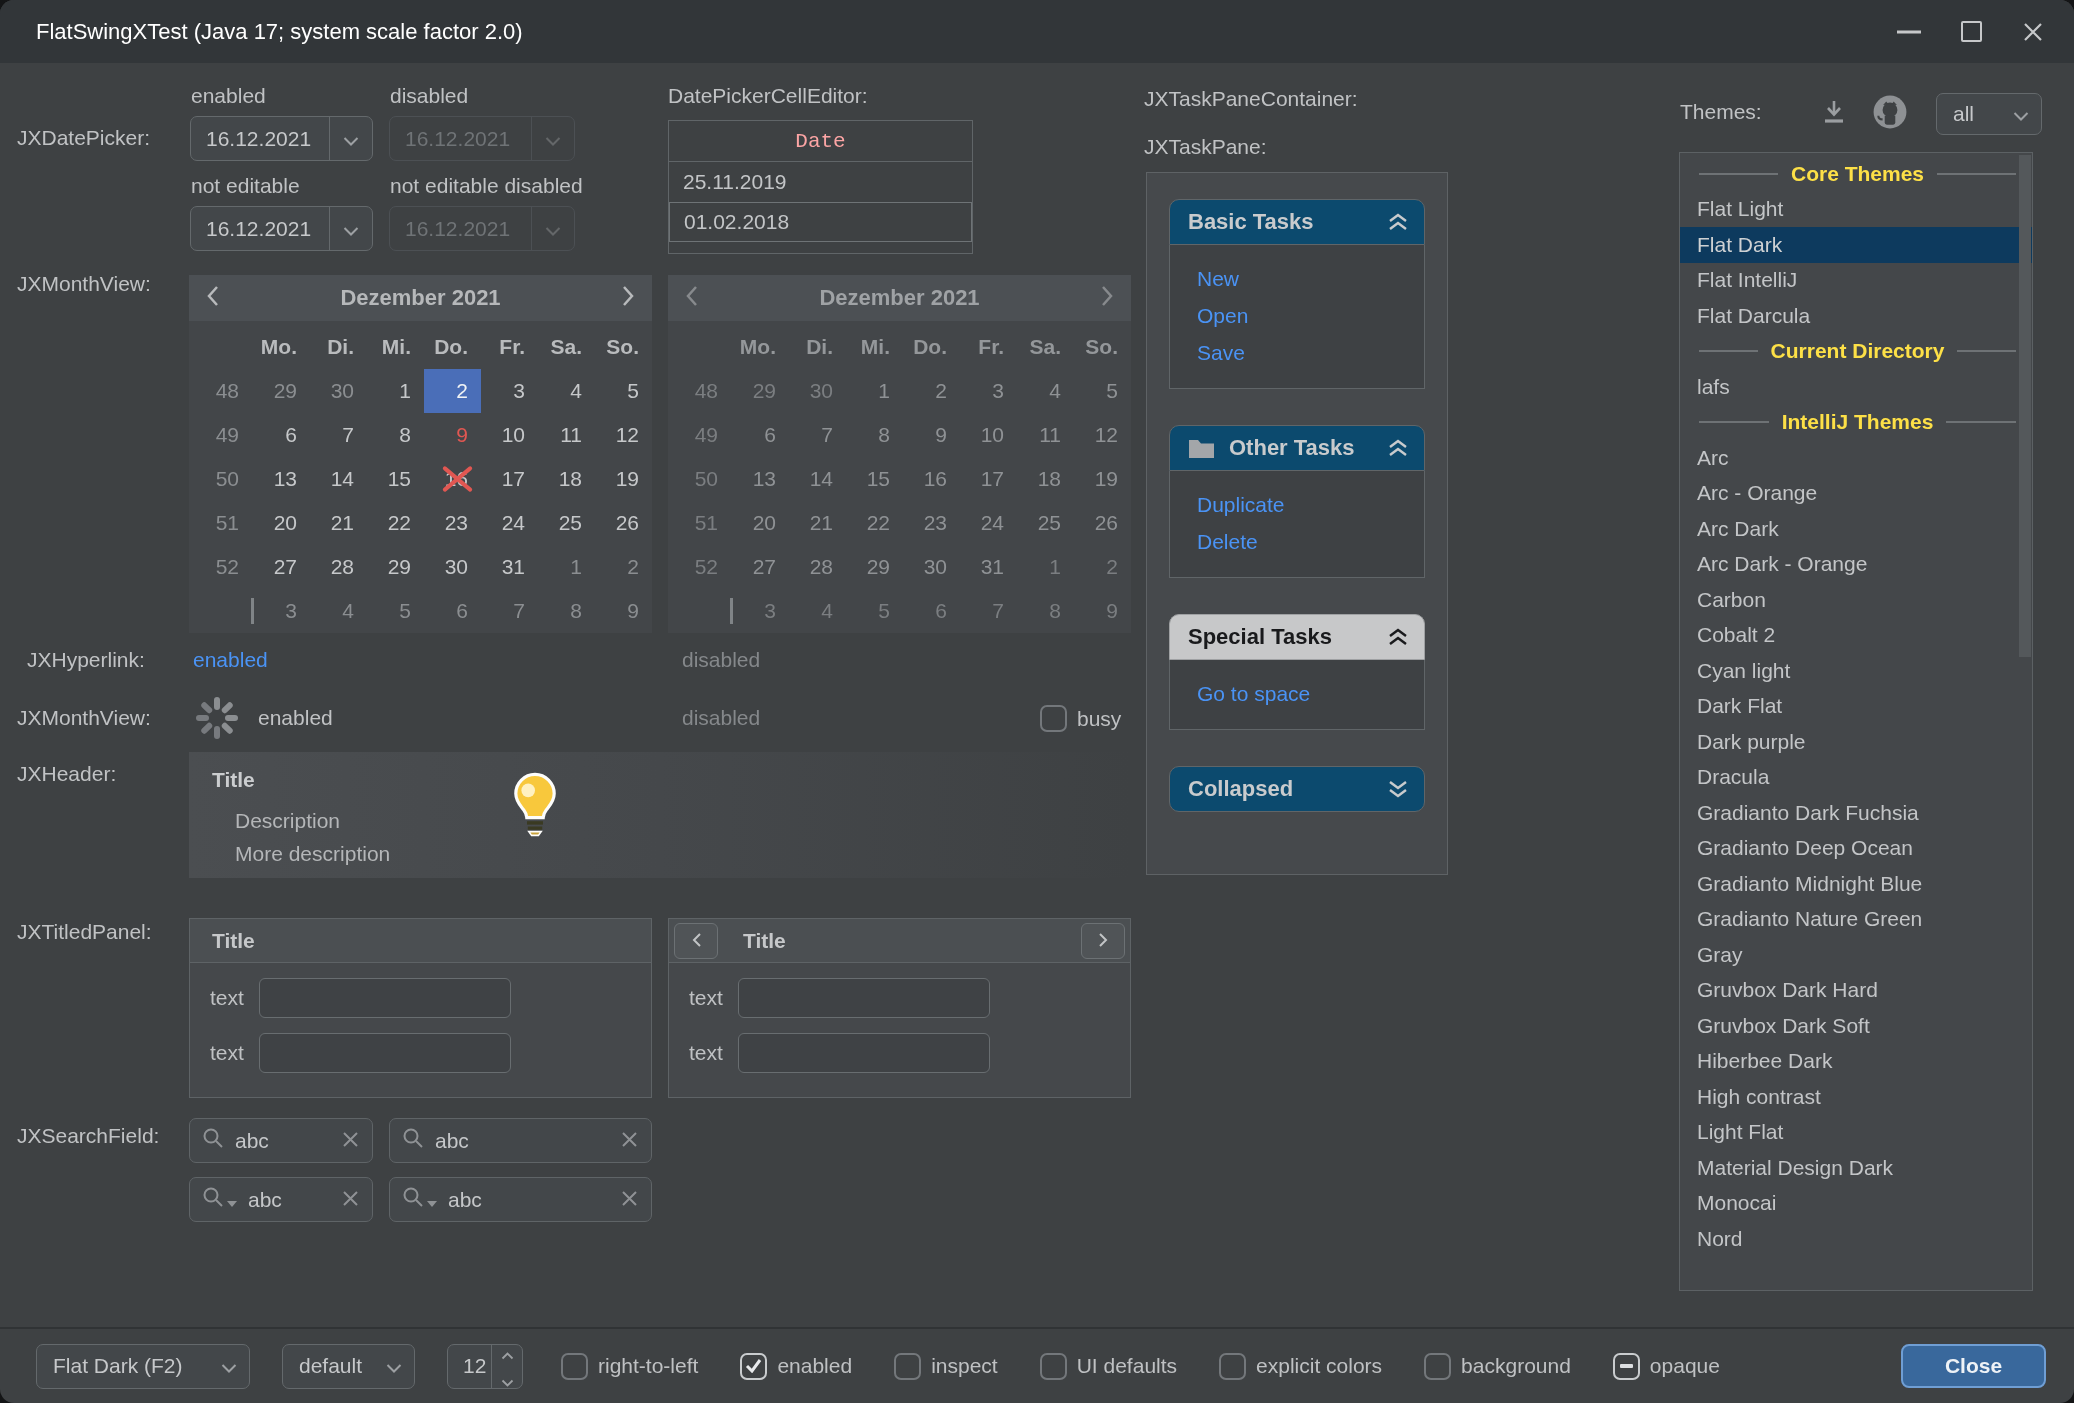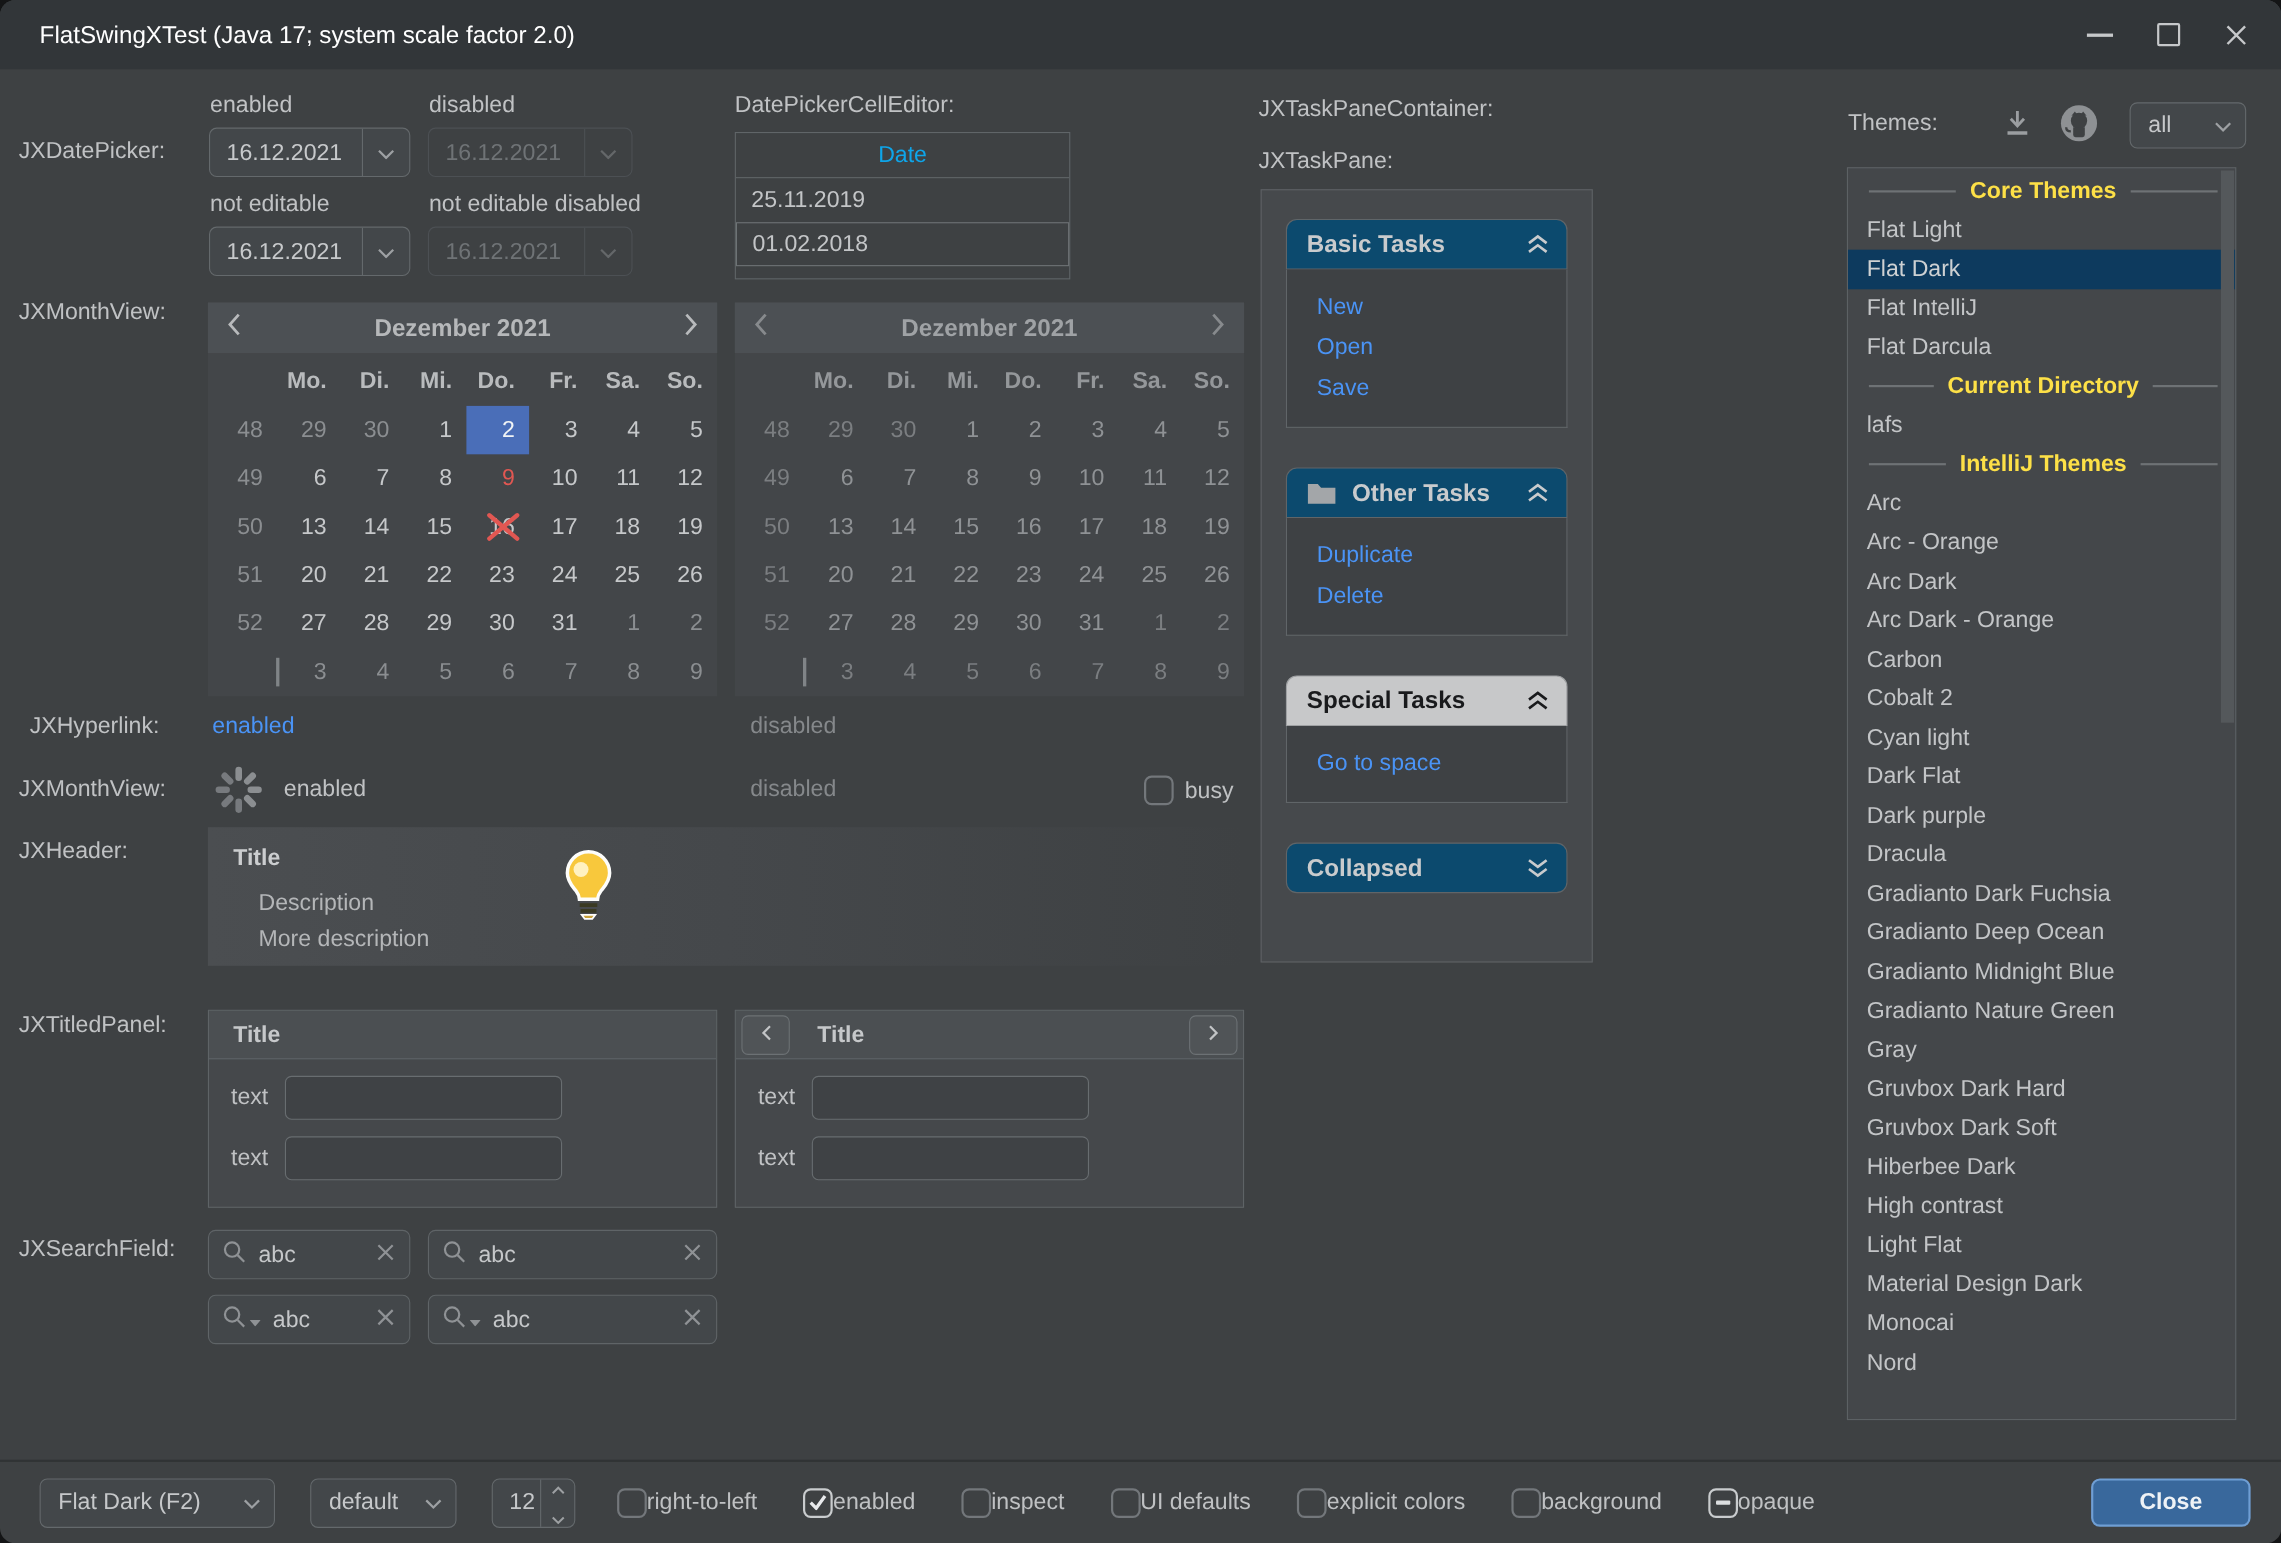--- a/index.html
+++ b/index.html
@@ -22,21 +22,21 @@
     display:flex;align-items:center;box-sizing:border-box;color:#c7c9cb;}
   .field .val{flex:1;padding-left:15px;white-space:nowrap;}
   .field .arrow-sect{width:42px;align-self:stretch;border-left:1.5px solid #64696c;display:flex;align-items:center;justify-content:center;}
   .field.disabled{border-color:#4c5054;color:#6f7376;background:transparent;}
   .field.disabled .arrow-sect{border-left-color:#4c5054;}
   .field.disabled svg{opacity:.4;}
 
   
   .dp-table{position:absolute;left:668px;top:120px;width:305px;height:134px;border:1.5px solid #606568;
     box-sizing:border-box;}
-  .dp-th{height:41px;border-bottom:1.5px solid #606568;display:flex;align-items:center;justify-content:center;color:#0ea5e9;box-sizing:border-box;}
+  .dp-th{height:41px;border-bottom:1.5px solid #606568;display:flex;align-items:center;justify-content:center;color:#fca5a5;box-sizing:border-box;font-family:Liberation Mono, monospace;}
   .dp-row{height:40px;display:flex;align-items:center;padding-left:14px;box-sizing:border-box;color:#c3c5c7;}
   .dp-row.editing{border:1.5px solid #6e7376;}
 
   
   .calendar{position:absolute;top:275px;width:463px;background:#434649;}
   .cal-header{height:46px;background:#4c5054;display:flex;align-items:center;}
   .cal-title{flex:1;text-align:center;font-weight:bold;font-size:22px;color:#b6b8ba;}
   .cal-nav{width:48px;display:flex;justify-content:center;align-items:center;}
   .cal-row{display:flex;}
   .cal-wk{width:64px;height:44px;line-height:44px;text-align:right;padding-right:14px;box-sizing:border-box;color:#8b8e91;position:relative;}
@@ -114,21 +114,21 @@
   .themes-scroll{position:absolute;right:1.5px;top:1.5px;width:12px;height:502px;background:#54585b;}
 
   
   .bottombar{position:absolute;left:0;right:0;top:1327px;height:76px;border-top:2px solid #303335;
     display:flex;align-items:center;padding:0 28px 0 36px;box-sizing:border-box;}
   .w-theme{width:214px;} .w-font{width:133px;margin-left:32px;} 
   .spinner{width:76px;height:45px;margin-left:32px;background:#43474a;border:1.5px solid #64696c;border-radius:7px;
     display:flex;align-items:center;box-sizing:border-box;color:#c6c8ca;}
   .spinner .val{flex:1;padding-left:15px;}
   .spinner .btns{width:30px;align-self:stretch;border-left:1.5px solid #64696c;display:flex;flex-direction:column;align-items:center;justify-content:center;gap:3px;}
-  .cb-item{display:flex;align-items:center;margin-left:42px;white-space:nowrap;}
+  .cb-item{display:flex;align-items:center;gap:10px;margin-left:42px;white-space:nowrap;}
   .cb-item:first-of-type{margin-left:38px;}
   .cb{width:27px;height:27px;border:2px solid #73777b;border-radius:7px;box-sizing:border-box;
     display:flex;align-items:center;justify-content:center;background:transparent;}
   .cb.checked,.cb.indeterminate{border-color:#c9ccce;}
   .cb .dash{width:13px;height:4px;background:#dcdee0;border-radius:1px;}
   .close-btn{margin-left:auto;width:145px;height:44px;background:#39689c;border:2px solid #6f9ed4;border-radius:8px;
     color:#eef2f6;font-weight:bold;display:flex;align-items:center;justify-content:center;box-sizing:border-box;}
 
   .busy-spin{position:absolute;left:193px;top:694px;}
   .busy-cb{position:absolute;left:1040px;top:705px;}

